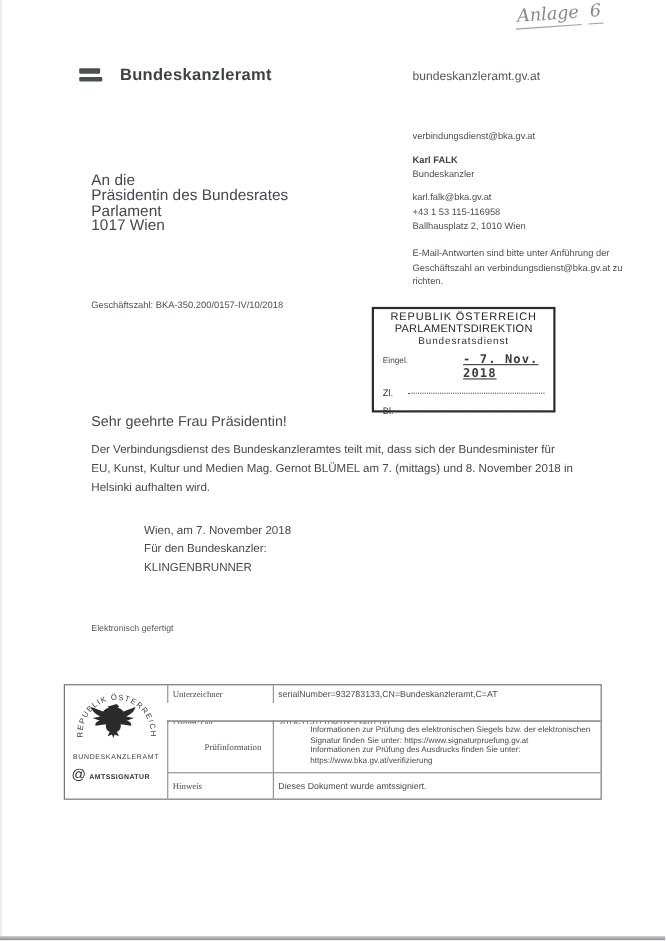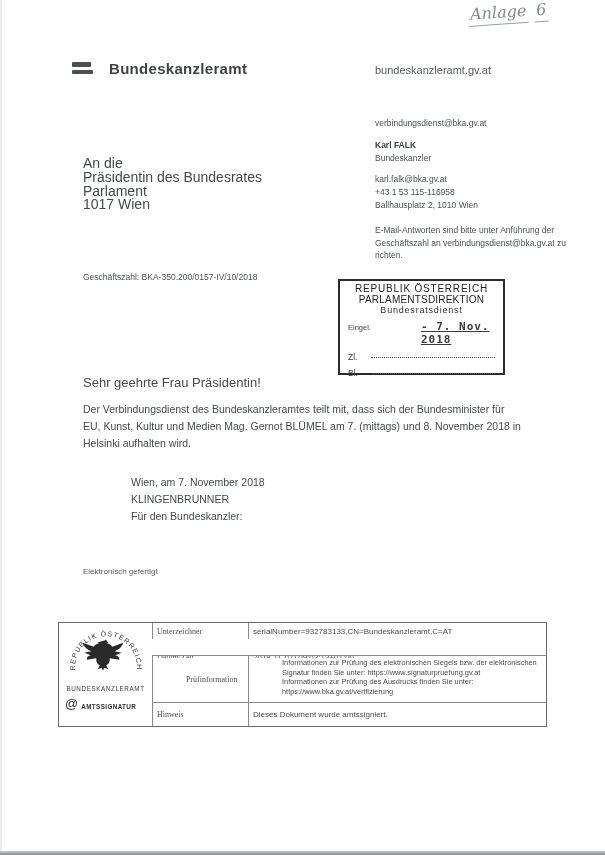--- a/index.html
+++ b/index.html
@@ -142,22 +142,22 @@
       <span class="dots"></span>
     </div>
   </div>
 
   <div class="salutation">Sehr geehrte Frau Präsidentin!</div>
   <div class="paragraph">Der Verbindungsdienst des Bundeskanzleramtes teilt mit, dass sich der Bundesminister für
 EU, Kunst, Kultur und Medien Mag. Gernot BLÜMEL am 7. (mittags) und 8. November 2018 in
 Helsinki aufhalten wird.</div>
   <div class="closing">
     <div>Wien, am 7. November 2018</div>
+    <div>Für den Bundeskanzler:</div>
     <div>KLINGENBRUNNER</div>
-    <div>Für den Bundeskanzler:</div>
   </div>
   <div class="efertigt">Elektronisch gefertigt</div>
 
   <div class="sig-table">
     <div class="emblem">
       <svg width="82" height="58" viewBox="0 0 82 58">
         <defs>
           <path id="arcPath" d="M 11 49 A 31 31 0 1 1 71 49" fill="none"></path>
         </defs>
         <text font-size="7" letter-spacing="1.1" fill="#3a3a3a" font-family="Liberation Sans, sans-serif">

